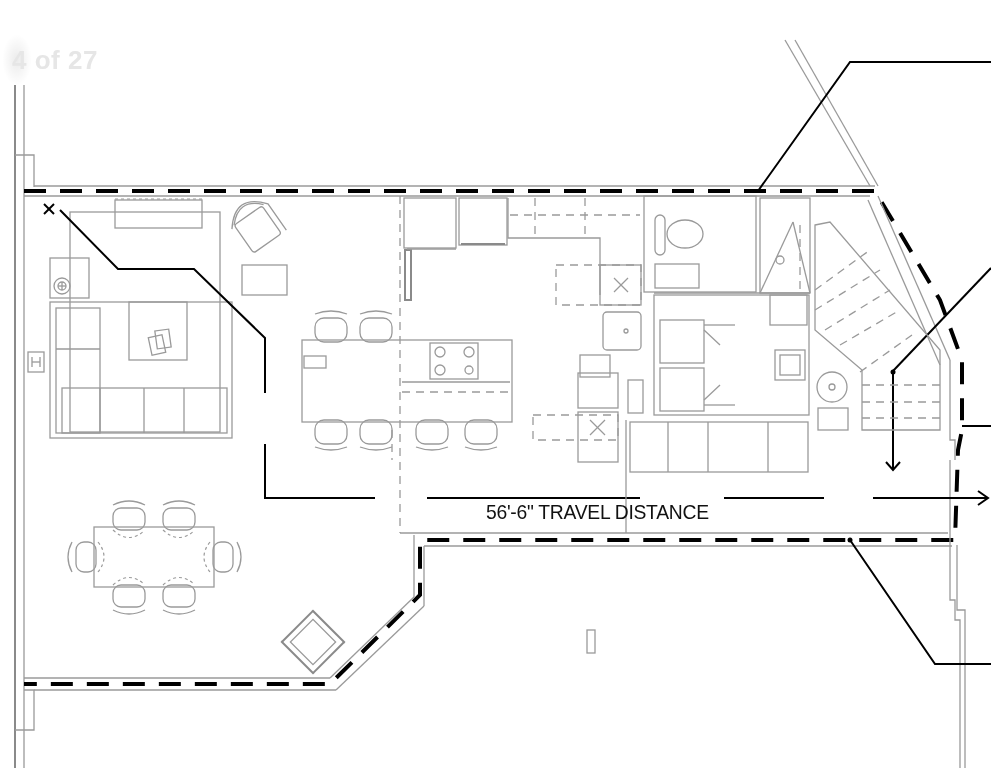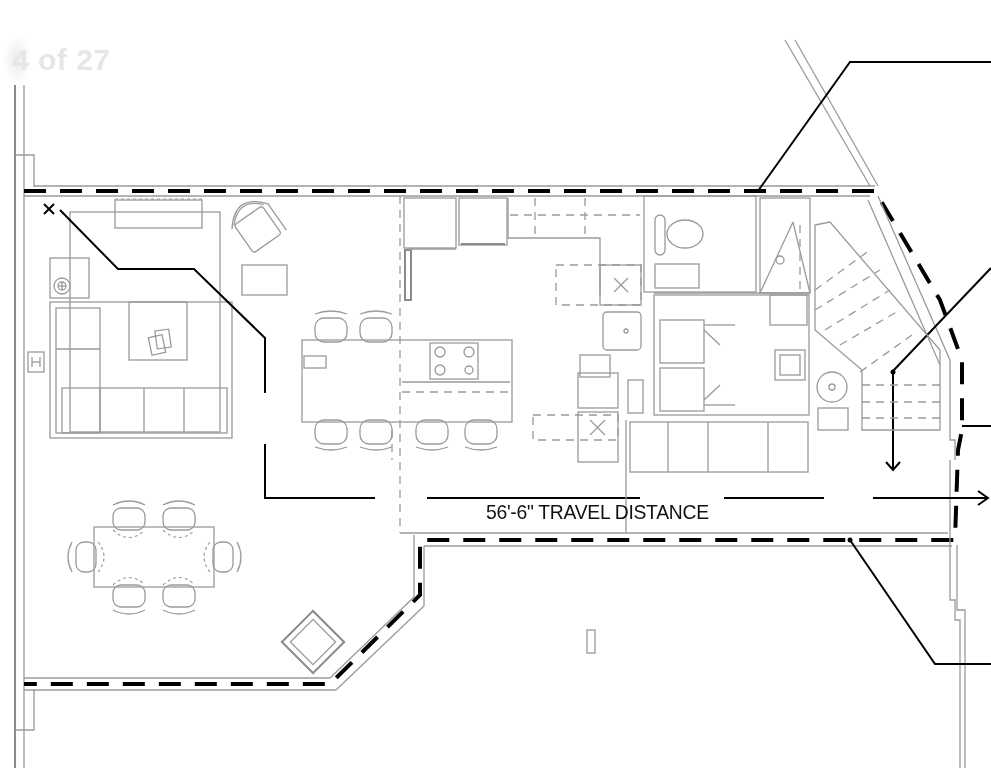--- a/index.html
+++ b/index.html
@@ -1,19 +1,19 @@
 <!DOCTYPE html>
 <html><head>
 <meta charset="utf-8">
 <style>
   html,body{margin:0;padding:0;background:#fff;}
   body{width:991px;height:768px;position:relative;overflow:hidden;font-family:"Liberation Sans",sans-serif;}
   #plan{position:absolute;left:0;top:0;width:991px;height:768px;}
   .counter{position:absolute;left:8px;top:36px;height:48px;padding:0 4px;display:flex;align-items:center;
-    font-family:"Liberation Sans",sans-serif;font-weight:bold;font-size:30px;color:#e6e6e6;letter-spacing:0.5px;}
+    font-family:"Liberation Sans",sans-serif;font-weight:bold;font-size:26px;color:#e6e6e6;letter-spacing:0.5px;}
   .counter-shadow{position:absolute;left:2px;top:34px;width:30px;height:52px;
     background:radial-gradient(ellipse at center, rgba(0,0,0,0.08), rgba(0,0,0,0) 70%);}
   .travel-label{position:absolute;left:486px;top:500px;font-family:"Liberation Sans",sans-serif;font-size:21px;
     color:#111;letter-spacing:-0.3px;white-space:nowrap;transform:scaleX(0.92);transform-origin:left top;}
   .g{stroke:#9a9a9a;fill:none;stroke-width:1.3;}
   .g2{stroke:#8a8a8a;fill:none;stroke-width:2;}
   .gd{stroke:#9a9a9a;fill:none;stroke-width:1.3;stroke-dasharray:8 6;}
   .gs{stroke:#9a9a9a;fill:none;stroke-width:1.2;stroke-dasharray:3 3;}
   .k{stroke:#000;fill:none;stroke-width:2;}
   .kd{stroke:#000;fill:none;stroke-width:4;stroke-dasharray:22 14;}

